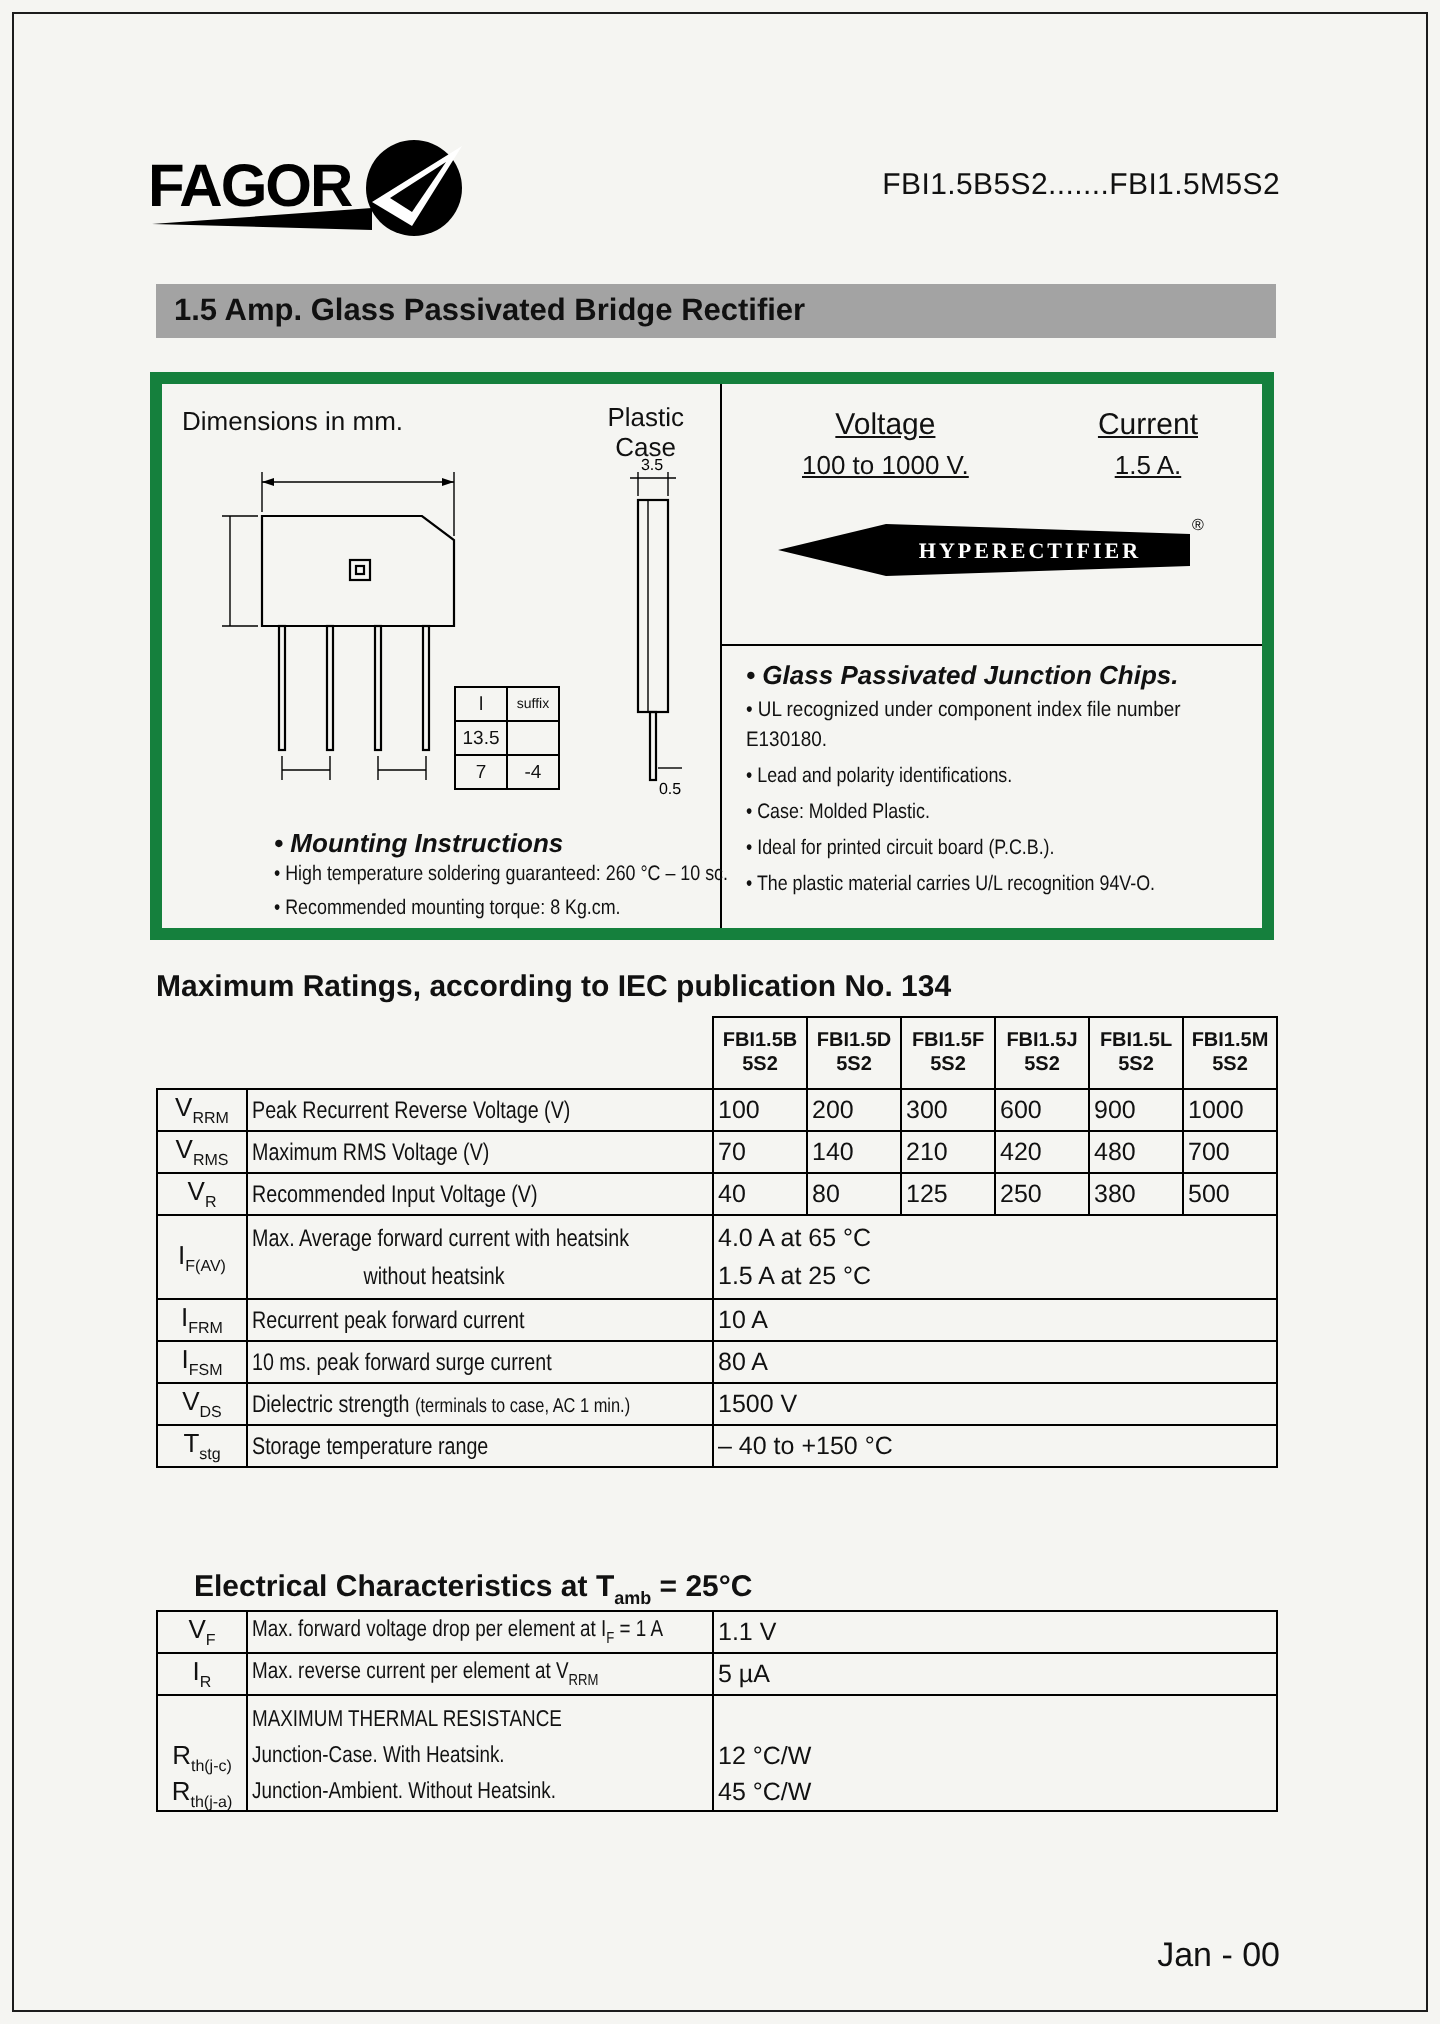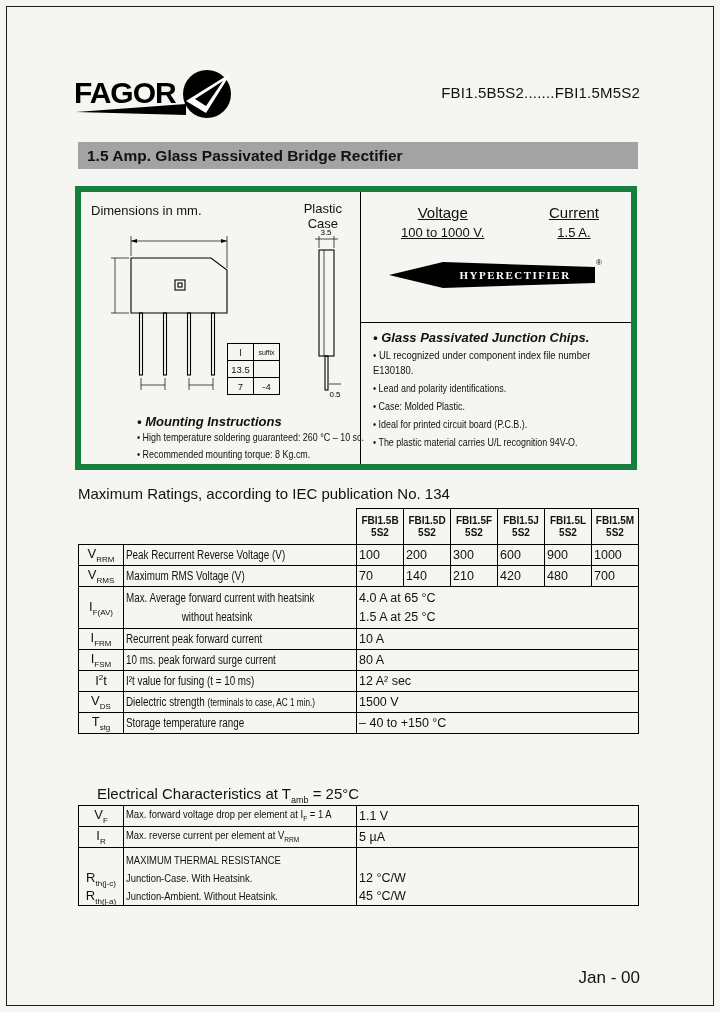--- a/index.html
+++ b/index.html
@@ -49,21 +49,21 @@
   .rp-top { height:131px; border-bottom:1px solid #000; position:relative; }
   .vc-row { display:flex; justify-content:space-between; padding:12px 32px 0 40px; }
   .vc { text-align:center;text-decoration:underline; }
   .vc-label { font-size:15px; }
   .vc-value { font-size:13px; margin-top:4px; white-space:nowrap; }
   .hyper { position:absolute; left:50%; top:64px; transform:translateX(-50%); }
   .features { padding:7px 4px 0 12px; }
   .features .bullet-item { margin-top:2.5px; }
 
   
-  .heading { font-size:15px; white-space:nowrap; }
+  .heading { font-size:15px; white-space:nowrap;font-weight:bold; }
   .mr-heading { left:78px; top:485px; }
   .ec-heading { left:78px; top:785px;margin-left:19px; }
   .hsub { font-size:9px; }
 
   
   table.dt { border-collapse:collapse; table-layout:fixed; width:560px; position:absolute; background:transparent; }
   table.dt td, table.dt th { border:1px solid #000; vertical-align:middle; padding:0 2px; overflow:hidden; }
   table.dt td.ghost { border:none; }
   .ratings { left:78px; top:508px; }
   .ec-table { left:78px; top:805px; }
@@ -266,45 +266,50 @@
     <tr class="r21">
       <td class="sym"><span>V</span><sub>RMS</sub></td>
       <td class="desc"><span class="cond">Maximum RMS Voltage (V)</span></td>
       <td class="val">70</td>
       <td class="val">140</td>
       <td class="val">210</td>
       <td class="val">420</td>
       <td class="val">480</td>
       <td class="val">700</td>
     </tr>
+    <tr class="r21">
+      <td class="sym"><span>V</span><sub>R</sub></td>
+      <td class="desc"><span class="cond">Recommended Input Voltage (V)</span></td>
+      <td class="val">40</td>
+      <td class="val">80</td>
+      <td class="val">125</td>
+      <td class="val">250</td>
+      <td class="val">380</td>
+      <td class="val">500</td>
+    </tr>
     <tr class="r42">
       <td class="sym"><span>I</span><sub>F(AV)</sub></td>
       <td class="desc two-line">
         <div class="cond">Max. Average forward current with heatsink</div>
         <div class="cond ind">without heatsink</div>
       </td>
       <td class="val two-line" colspan="6">
         <div>4.0 A at 65 °C</div>
         <div>1.5 A at 25 °C</div>
       </td>
     </tr>
     <tr class="r21">
       <td class="sym"><span>I</span><sub>FRM</sub></td>
       <td class="desc"><span class="cond">Recurrent peak forward current</span></td>
       <td class="val" colspan="6">10 A</td>
     </tr>
     <tr class="r21">
       <td class="sym"><span>I</span><sub>FSM</sub></td>
       <td class="desc"><span class="cond">10 ms. peak forward surge current</span></td>
       <td class="val" colspan="6">80 A</td>
-    </tr>
-    <tr class="r21">
-      <td class="sym"><span>I</span><sup>2</sup><span>t</span></td>
-      <td class="desc"><span class="cond">I²t value for fusing (t = 10 ms)</span></td>
-      <td class="val" colspan="6">12 A² sec</td>
     </tr>
     <tr class="r21">
       <td class="sym"><span>V</span><sub>DS</sub></td>
       <td class="desc"><span class="cond"><span>Dielectric strength</span> <span class="small">(terminals to case, AC 1 min.)</span></span></td>
       <td class="val" colspan="6">1500 V</td>
     </tr>
     <tr class="r21">
       <td class="sym"><span>T</span><sub>stg</sub></td>
       <td class="desc"><span class="cond">Storage temperature range</span></td>
       <td class="val" colspan="6">– 40 to +150 °C</td>

